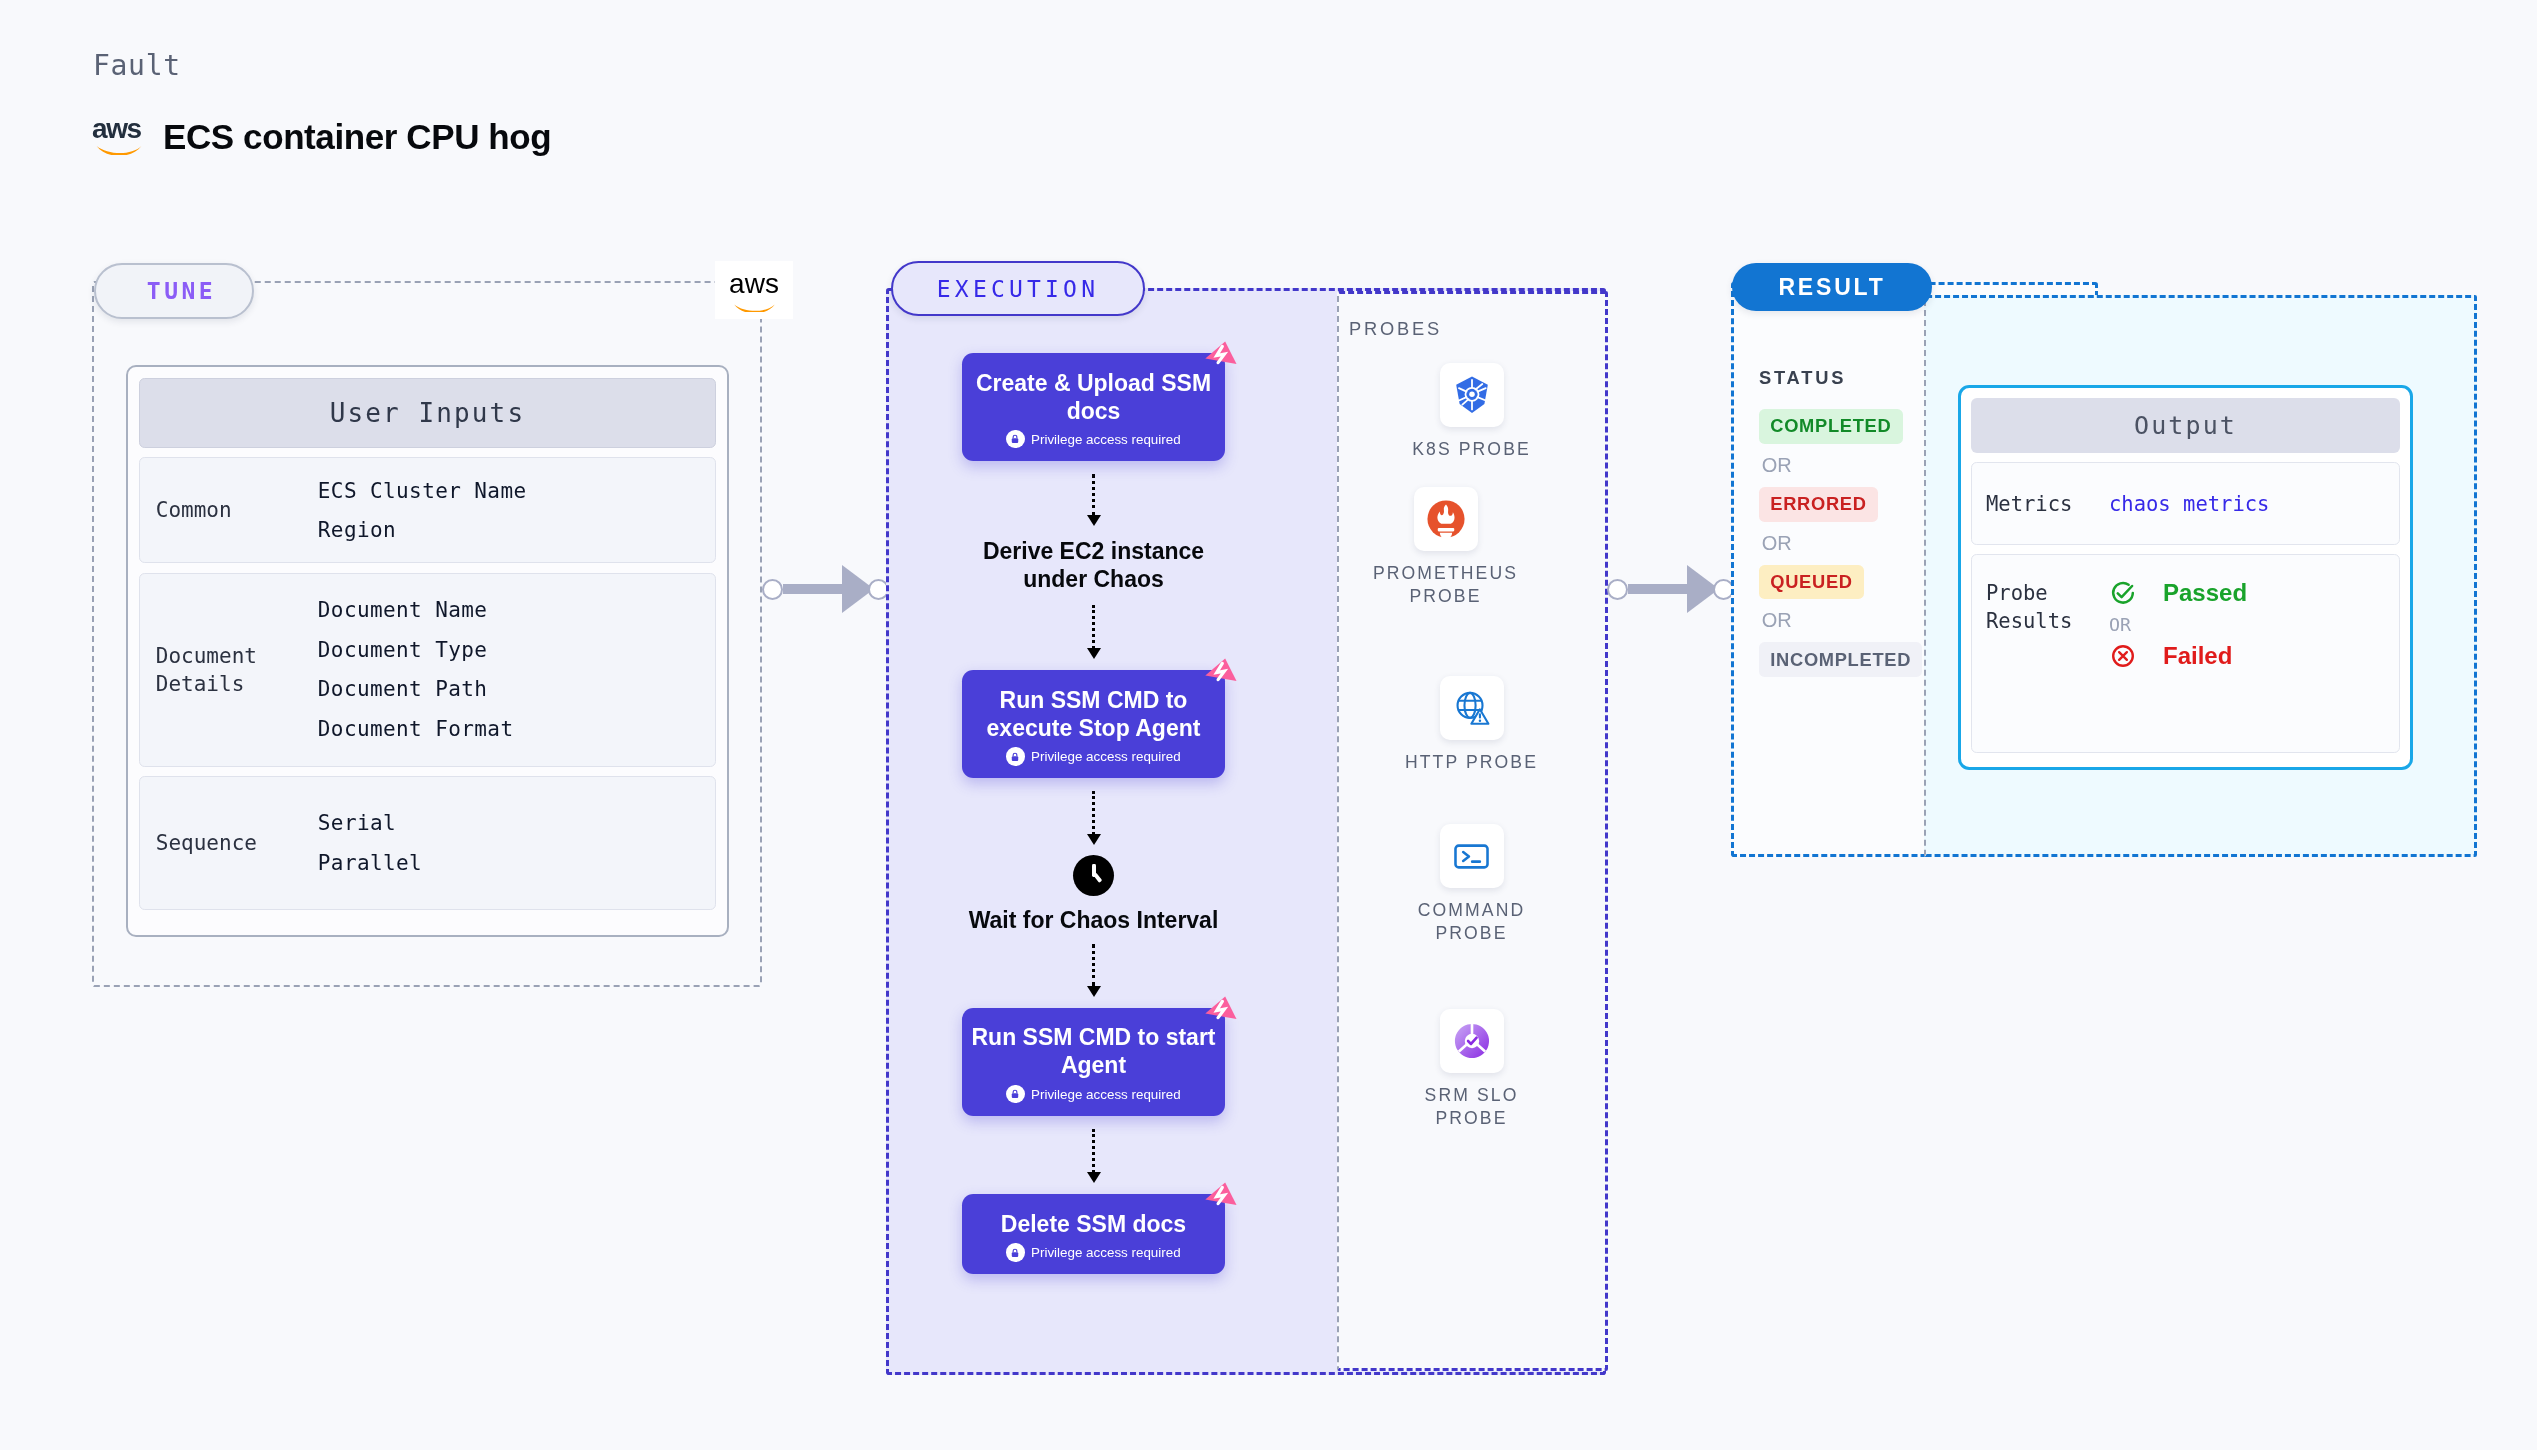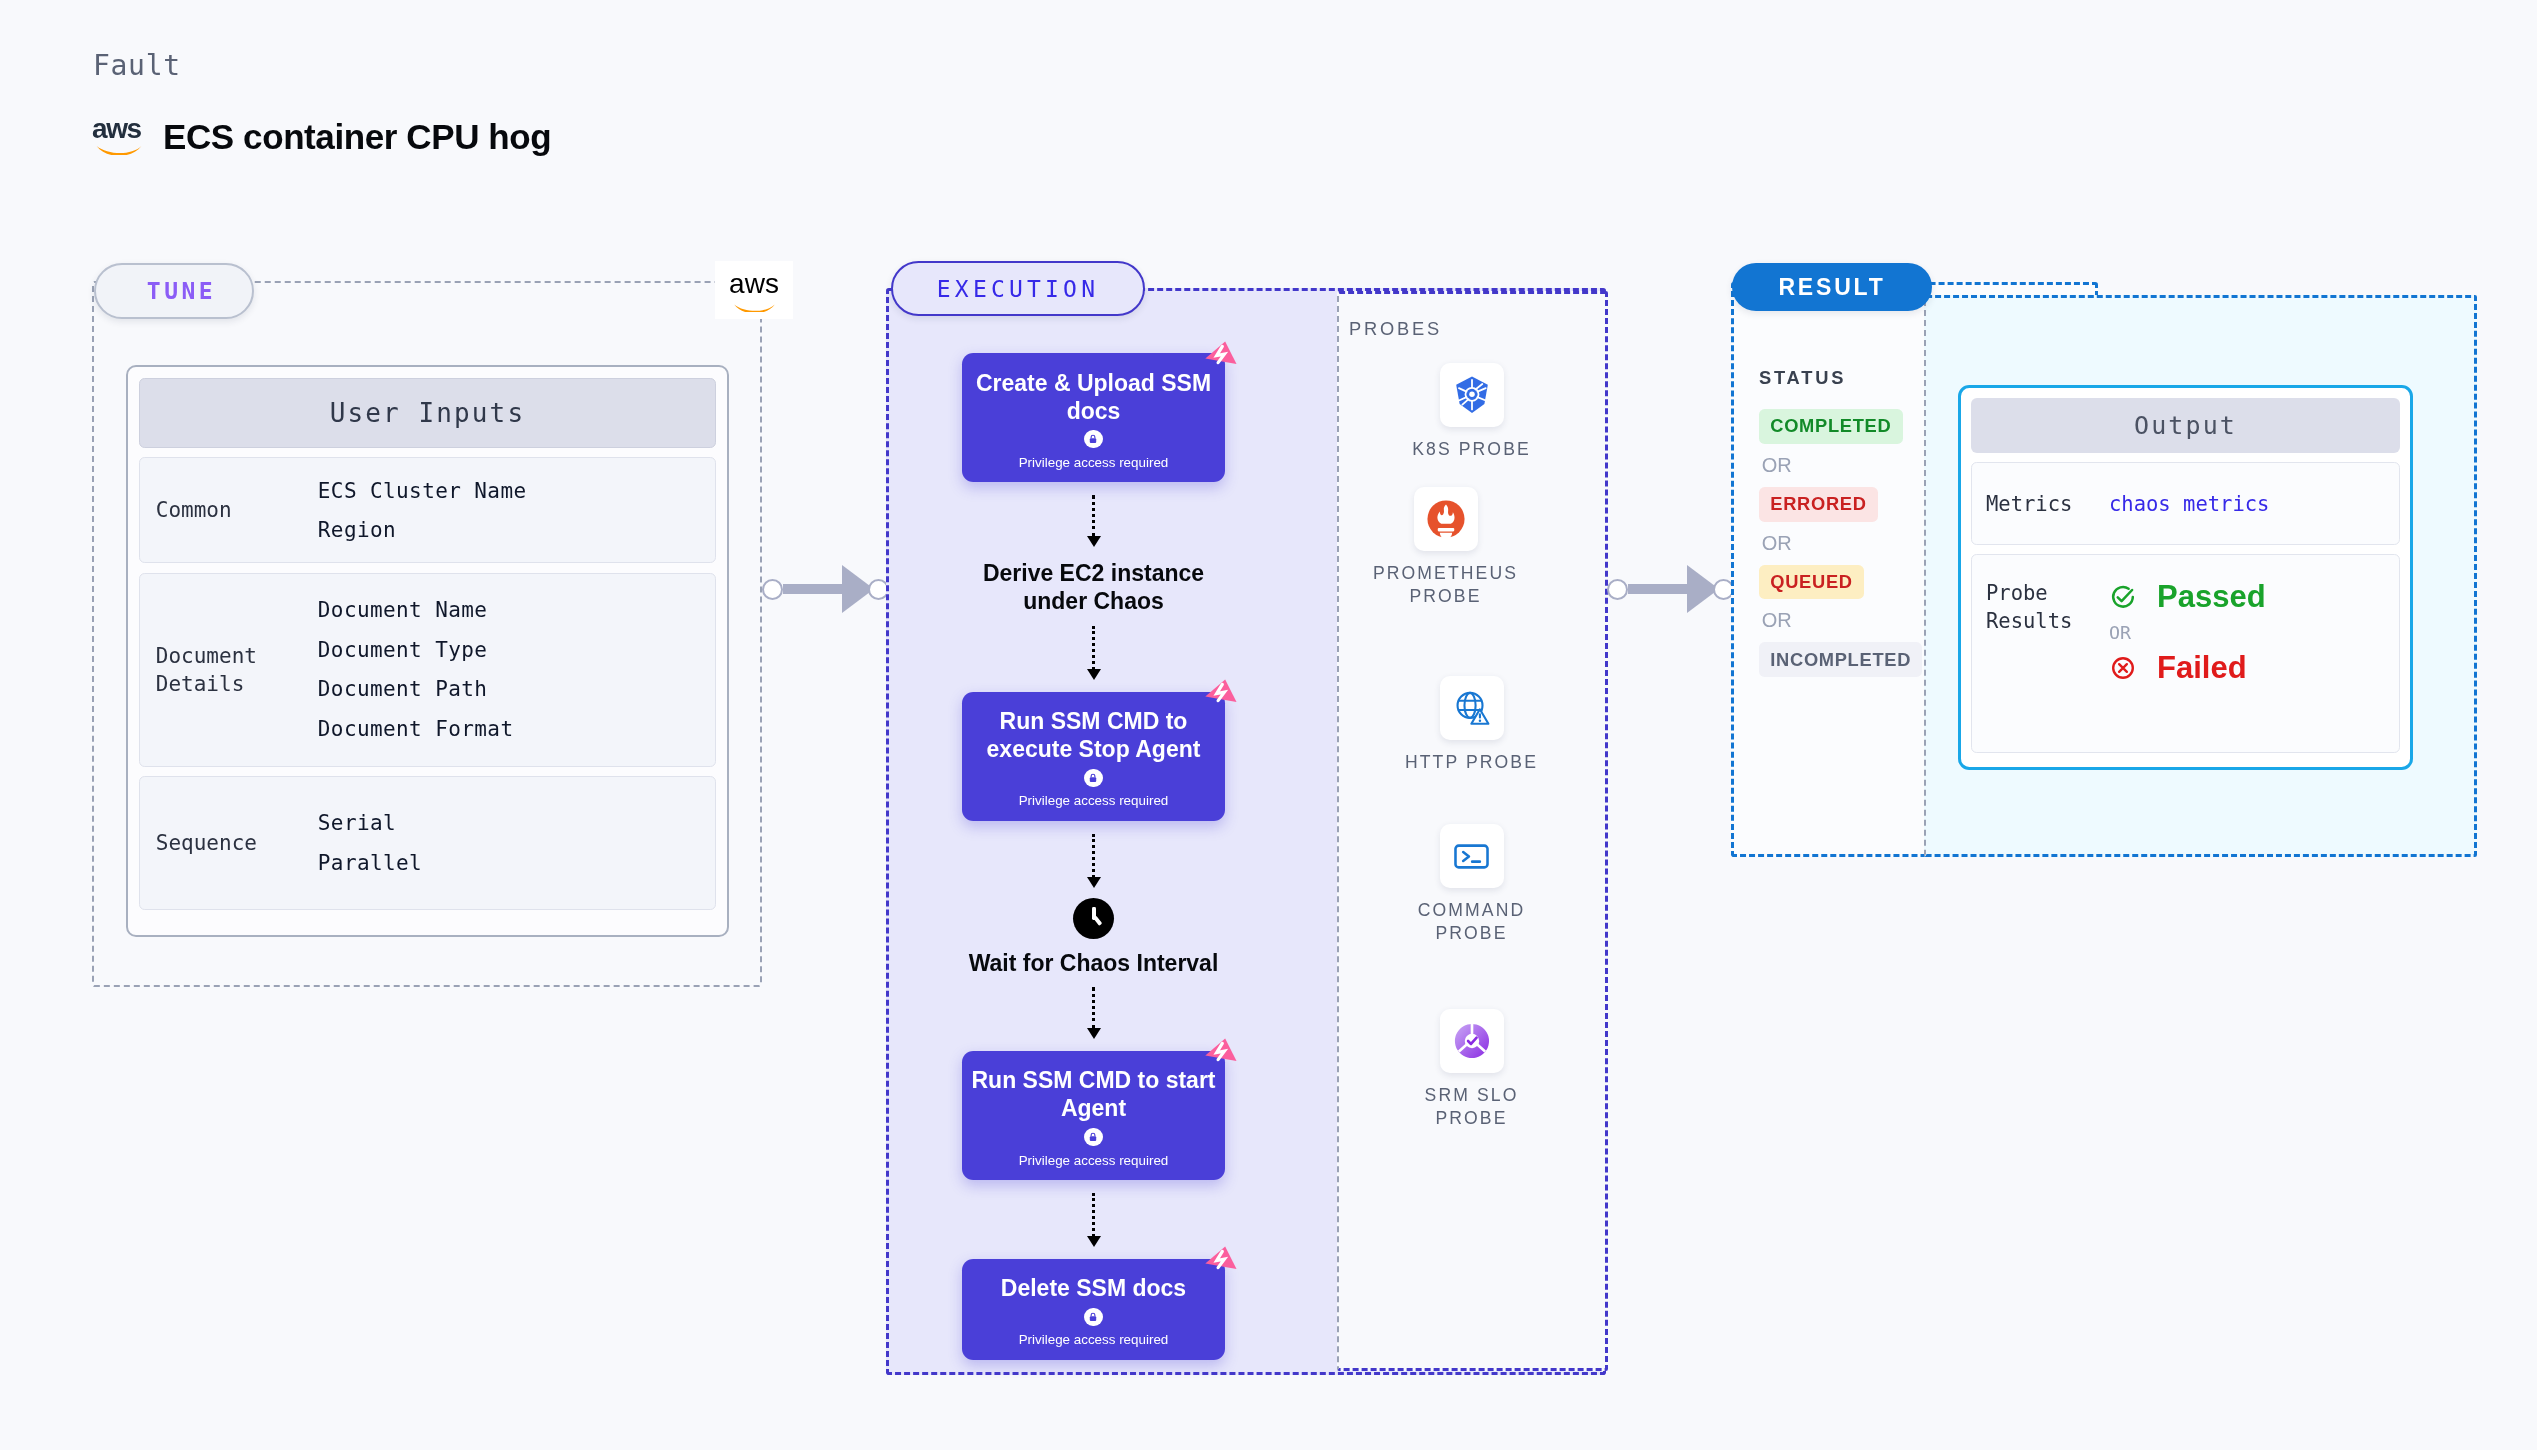--- a/index.html
+++ b/index.html
@@ -49,21 +49,21 @@
   #exec-pill{left:891px;top:261px;width:254px;height:55px;background:#e7e7fb;border:2.8px solid #4338ca;}
   #exec-pill span{font-size:23px;letter-spacing:4.2px;color:#3629e8;}
   #probes-box{position:absolute;left:1337px;top:291px;width:271px;height:1080px;border:3.5px dashed #4338ca;border-left:2.8px dashed #9aa2b5;border-radius:2.1px;background:#f8f9fc;box-sizing:border-box;}
   #probes-lbl{position:absolute;left:1349px;top:318px;font-size:18.3px;letter-spacing:2.8px;color:#5a6275;}
 
   .flow{position:absolute;left:956px;top:353px;width:275px;display:flex;flex-direction:column;align-items:center;}
   .node{position:relative;width:263px;background:#4a3fd8;border-radius:11.3px;
         box-shadow:0 5.6px 14px rgba(74,63,216,.28);padding:15.5px 7px 12.7px;box-sizing:border-box;
         display:flex;flex-direction:column;align-items:center;gap:5.6px;}
   .node .ttl{color:#fff;font-size:23px;font-weight:700;text-align:center;line-height:28px;}
-  .node .priv{display:flex;align-items:center;gap:6.4px;color:#fff;font-size:13.4px;flex-direction:column;}
+  .node .priv{display:flex;align-items:center;gap:6.4px;color:#fff;font-size:13.4px;}
   .lockdot{width:18.3px;height:18.3px;border-radius:50%;background:#fff;display:flex;align-items:center;justify-content:center;flex:0 0 18.3px;}
   .litmus{position:absolute;right:-12.7px;top:-13.4px;width:37px;height:34px;}
 
   .steptext{font-size:23px;font-weight:700;color:#07090d;text-align:center;line-height:28px;}
   .arrow-v{width:2.8px;display:flex;flex-direction:column;align-items:center;}
   .arrow-v .ln{width:0;border-left:3.5px dotted #000;}
   .arrow-v .hd{width:0;height:0;border-left:7.8px solid transparent;border-right:7.8px solid transparent;border-top:11.3px solid #000;margin-top:-0.7px;}
   .clock{width:41px;height:41px;border-radius:50%;background:#000;position:relative;}
   .clock .h{position:absolute;background:#fff;border-radius:1.4px;}
 
@@ -82,21 +82,21 @@
   .chip{display:inline-block;padding:6.4px 11.3px;border-radius:5.6px;font-size:18.3px;font-weight:700;letter-spacing:0.7px;width:fit-content;}
   .orlbl{font-size:20px;color:#9aa2b5;margin:10px 0 10px 2.8px;}
 
   #out-card{position:absolute;left:1958px;top:385px;width:455px;height:385px;
             border:3.5px solid #19a7e8;border-radius:11.3px;background:#fff;box-sizing:border-box;padding:10px;}
   #out-head{height:55px;background:#dcdeea;border-radius:6px;display:flex;align-items:center;justify-content:center;}
   #out-head span{font-size:25px;letter-spacing:2.1px;color:#4b5263;}
   .out-sec{margin-top:9.2px;background:#fbfcfe;border:0.7px solid #e2e5ee;border-radius:5.6px;
            display:flex;align-items:center;box-sizing:border-box;padding:12.7px 0 12.7px 14px;}
   .out-sec .lbl{width:123px;flex:0 0 123px;font-size:20.5px;color:#2b3140;line-height:28px;}
-  .resrow{display:flex;align-items:center;gap:20px;font-size:31px;font-weight:700;}
+  .resrow{display:flex;align-items:center;gap:26px;font-size:24px;font-weight:700;}
 
   
   .conn{position:absolute;height:28px;display:flex;align-items:center;}
   .conn .dot{width:21px;height:21px;border-radius:50%;background:#fff;border:2.8px solid #a9aec6;box-sizing:border-box;flex:0 0 21px;}
   .conn .bar{height:9.2px;background:#a9aec6;}
   .conn .tri{width:0;height:0;border-top:24px solid transparent;border-bottom:24px solid transparent;border-left:32px solid #a9aec6;margin-left:-1.4px;}
 </style>
 </head>
 <body>
 

